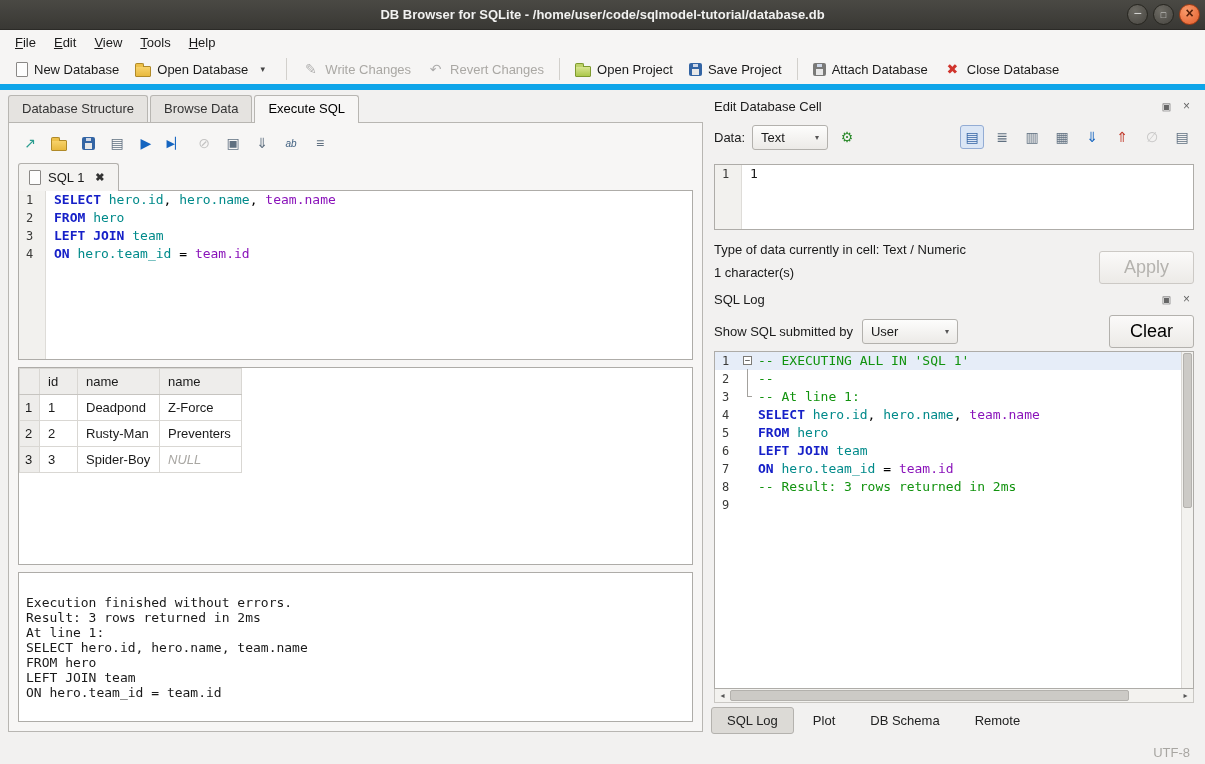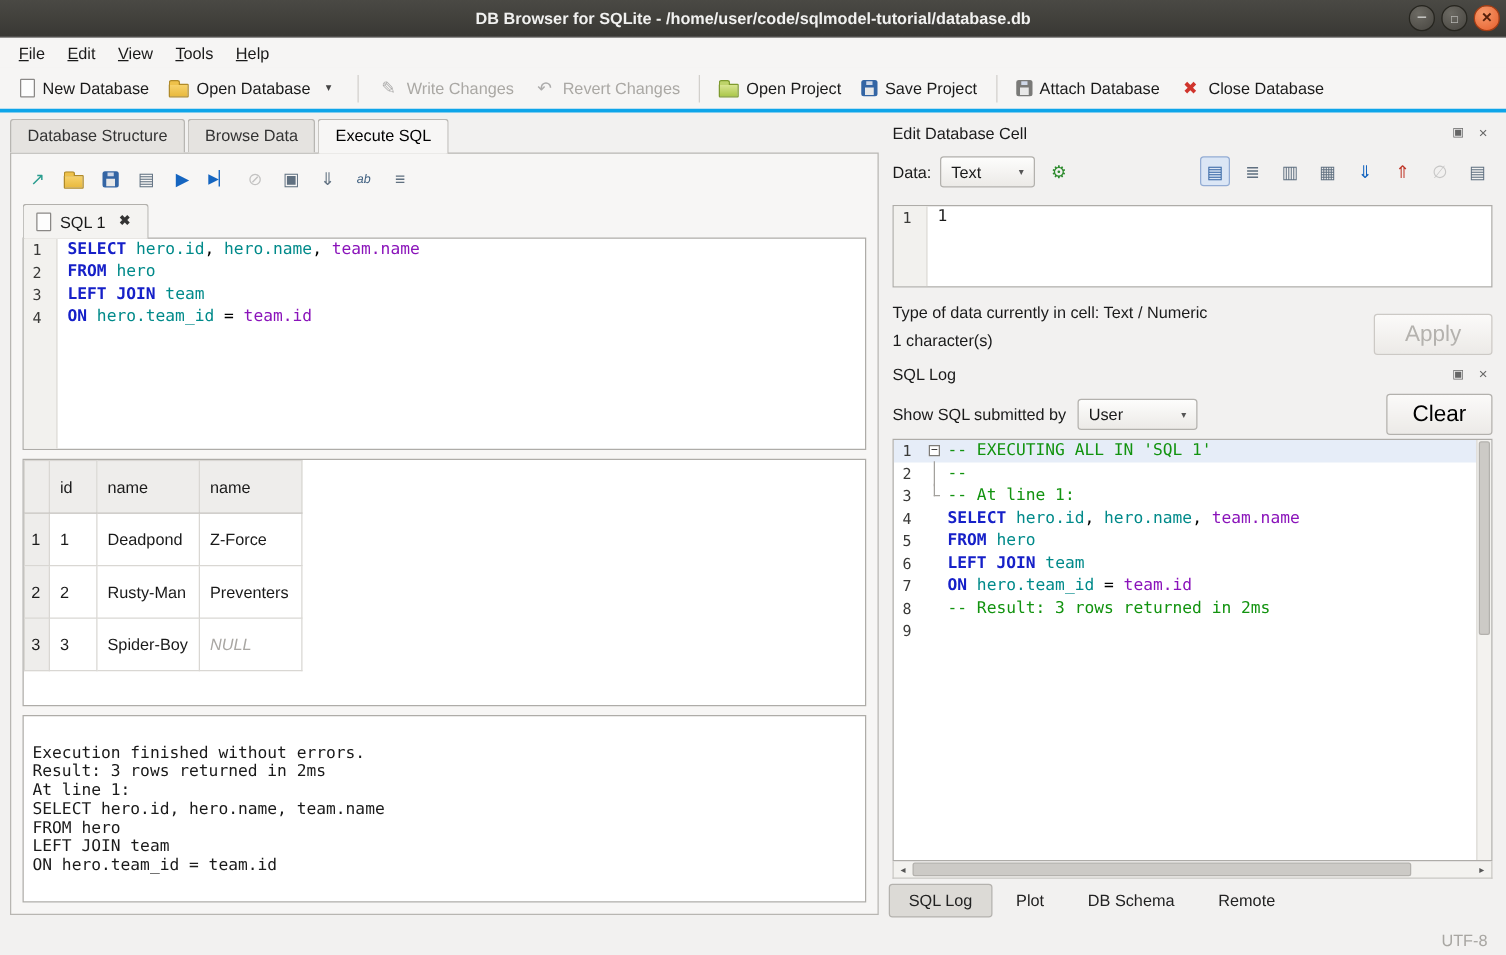--- a/index.html
+++ b/index.html
@@ -16,21 +16,21 @@
   .winbtn { width:21px; height:21px; border-radius:50%; text-align:center; line-height:19px;
             font-size:12px; color:#d8d8d6; border:1px solid #26251f;
             background:radial-gradient(circle at 35% 30%, #6c6a63, #474540); }
   .winbtn.close { background:radial-gradient(circle at 35% 30%, #f89b6c, #e55e2c);
                   border-color:#a33c14; color:#57200a; font-weight:bold; }
 
   
   .menubar { flex:0 0 24px; display:flex; align-items:center; background:#f6f5f4; padding-left:6px; }
   .menu-item { padding:3px 9px; }
   .toolbar { flex:0 0 36px; display:flex; align-items:center; background:#f6f5f4;
-             border-bottom:3px solid #0ea5e9; padding:0 8px; }
+             border-bottom:6px solid #0ea5e9; padding:0 8px; }
   .tbtn { display:flex; align-items:center; gap:6px; padding:5px 8px; border-radius:3px; }
   .tbtn.disabled { color:#aaa8a4; }
   .tbtn.disabled .ic { opacity:.45; filter:grayscale(1); }
   .tsep { width:1px; height:22px; background:#d2d0cc; margin:0 7px; }
   .caret { font-size:8px; color:#555; margin-left:1px; }
 
   
   .ic { display:inline-flex; width:17px; height:17px; align-items:center; justify-content:center;
         font-size:14px; line-height:17px; }
   .ic-doc { width:12px; height:15px; background:#fdfdfd; border:1px solid #8a8886; border-radius:1px; }
@@ -83,21 +83,21 @@
 
   .tok-kw { color:var(--kw); font-weight:bold; }
   .tok-id { color:var(--id); }
   .tok-col { color:var(--col); }
   .tok-cm { color:var(--cm); }
   .tok-pl { color:var(--pl); }
 
   
   .results { flex:0 0 198px; border:1px solid #aeaca8; background:#fff; margin-top:7px; overflow:hidden; }
   .results table { border-collapse:collapse; }
-  .results th, .results td { border:1px solid #d9d7d3; padding:4px 8px; height:42px; font-weight:normal; text-align:left; }
+  .results th, .results td { border:1px solid #d9d7d3; padding:4px 8px; height:26px; font-weight:normal; text-align:left; }
   .results thead th { background:#eeedeb; border-bottom:1px solid #c6c4c0; }
   .results th.rownum, .results th.corner { background:#eeedeb; width:20px; padding:4px 5px; }
   .results td.c-id { width:38px; }
   .results td.c-name { width:82px; }
   .results td.null { color:#a9a7a3; font-style:italic; }
 
   .message { flex:1; border:1px solid #aeaca8; background:#fff; margin-top:7px;
              font-family:"DejaVu Sans Mono", monospace; font-size:13px; line-height:15px;
              padding:22px 7px; white-space:pre-wrap; overflow:hidden; }
 

